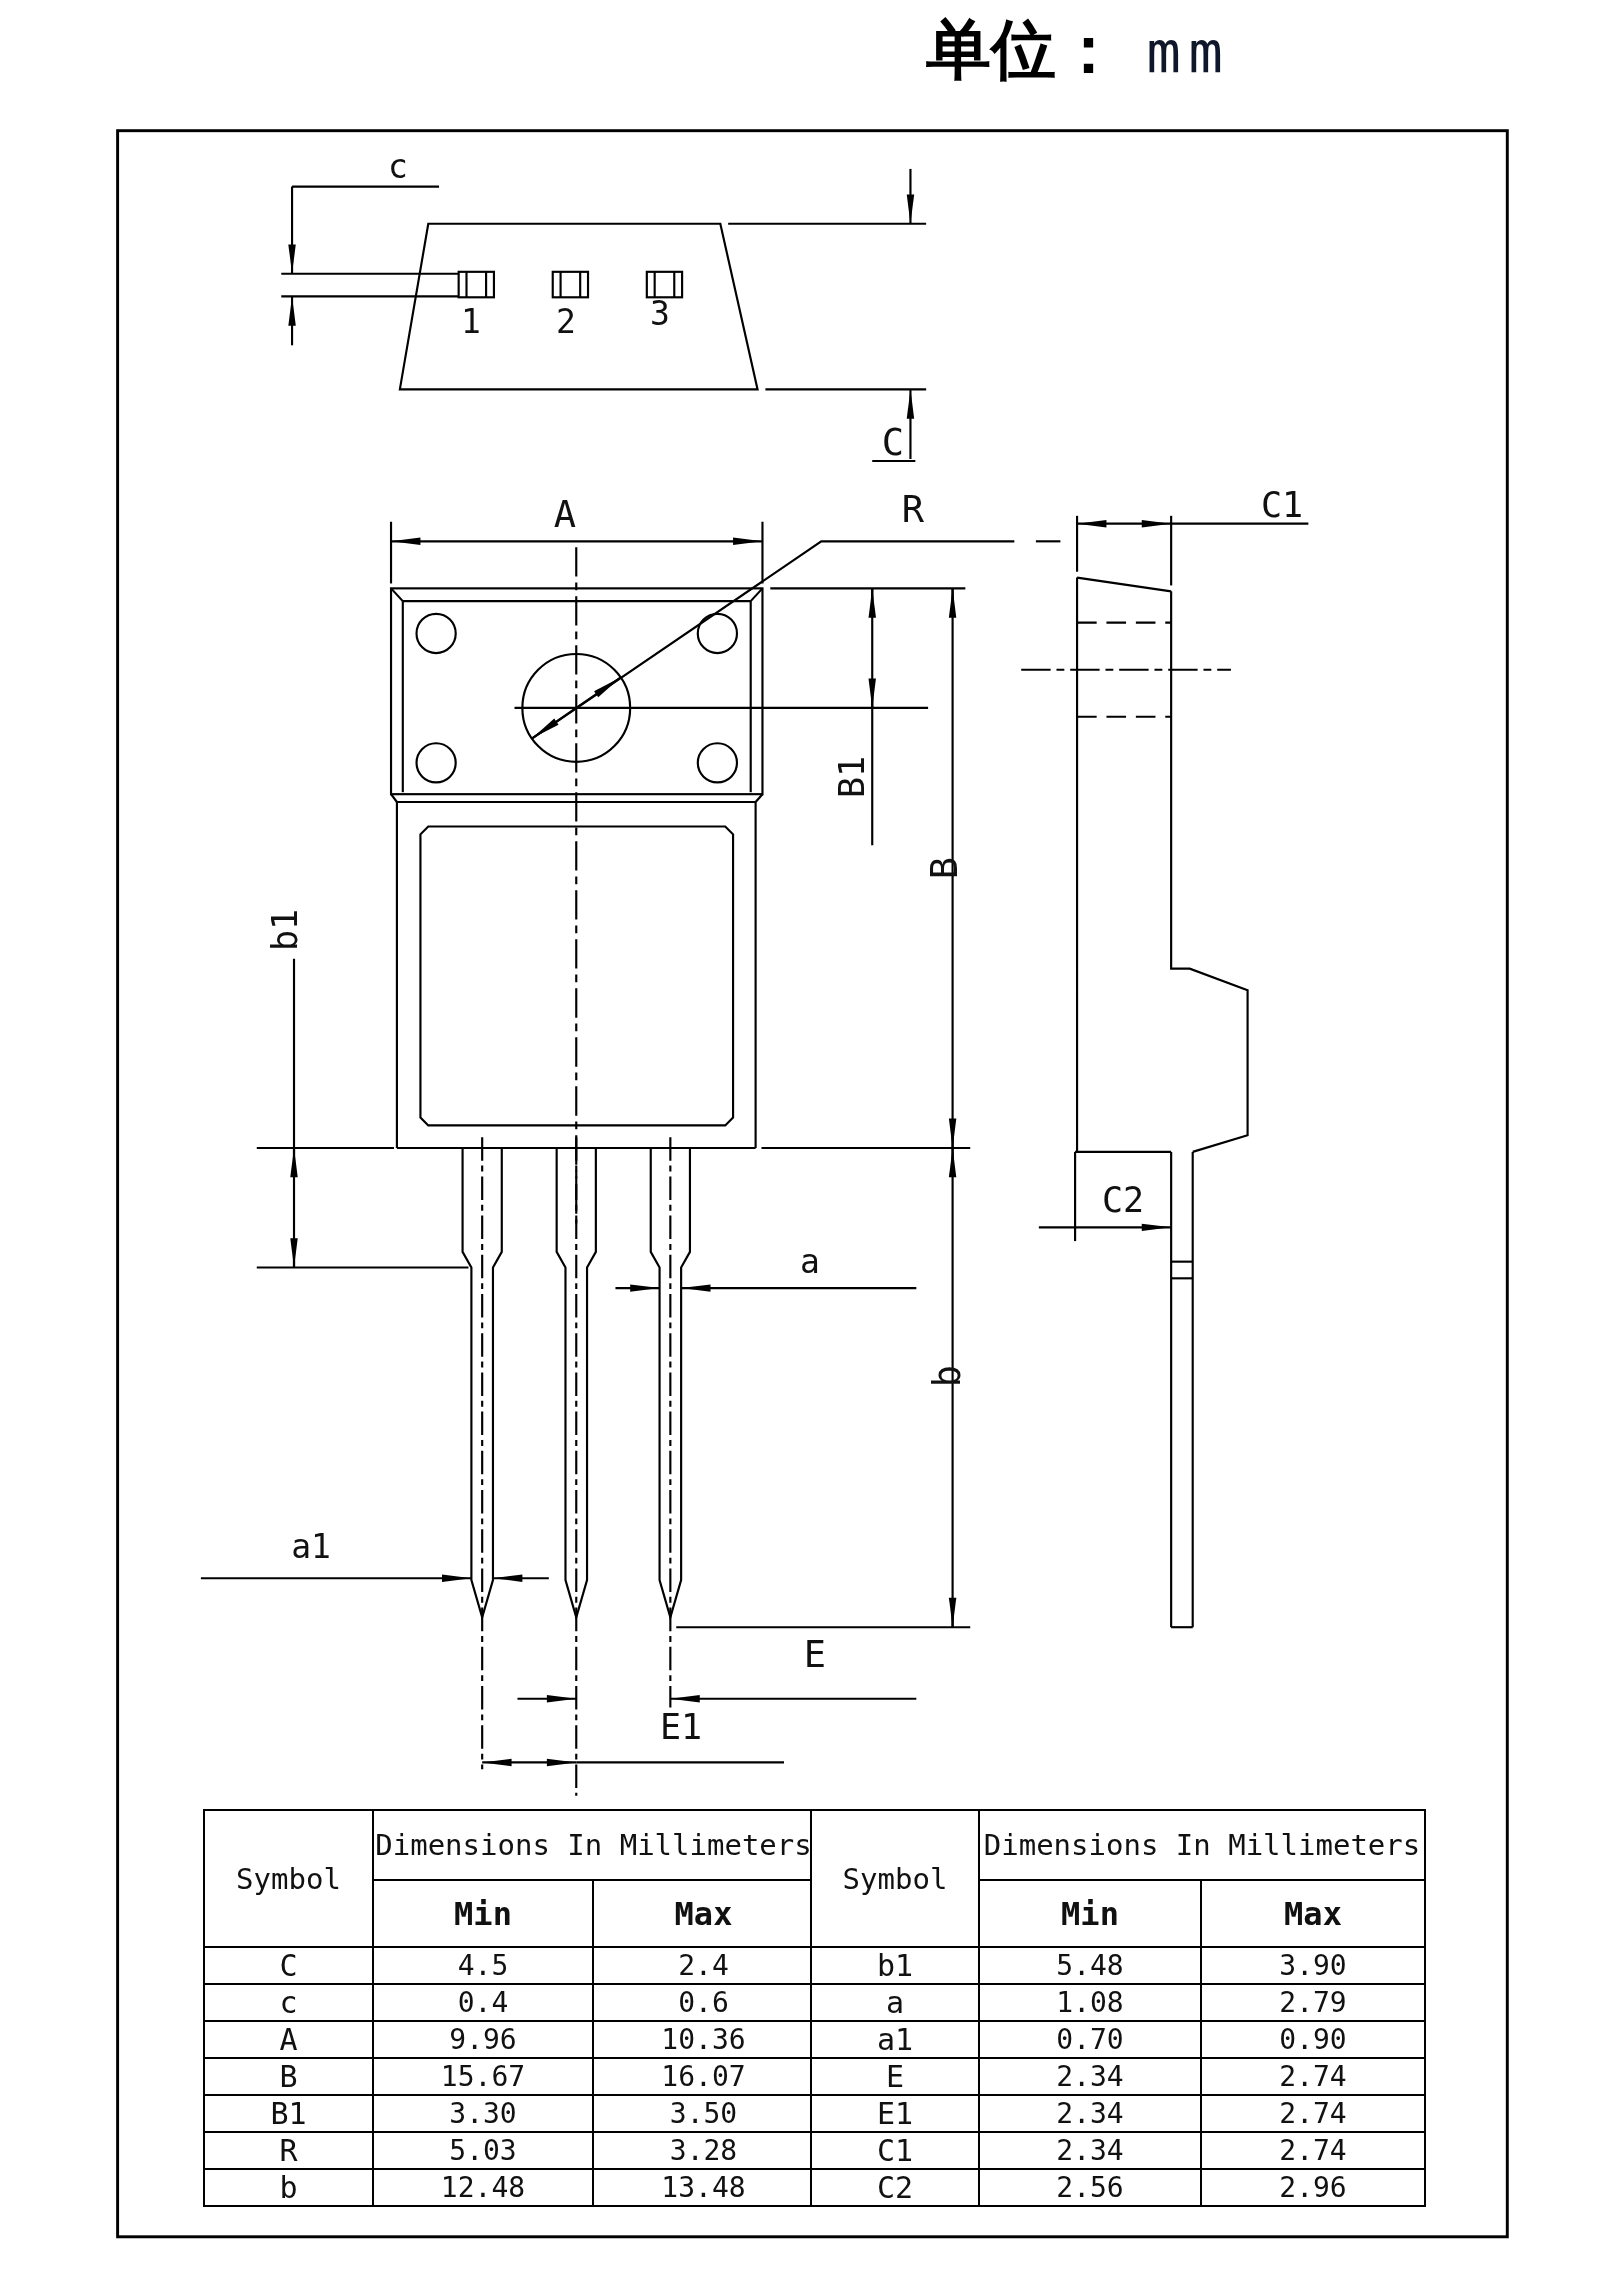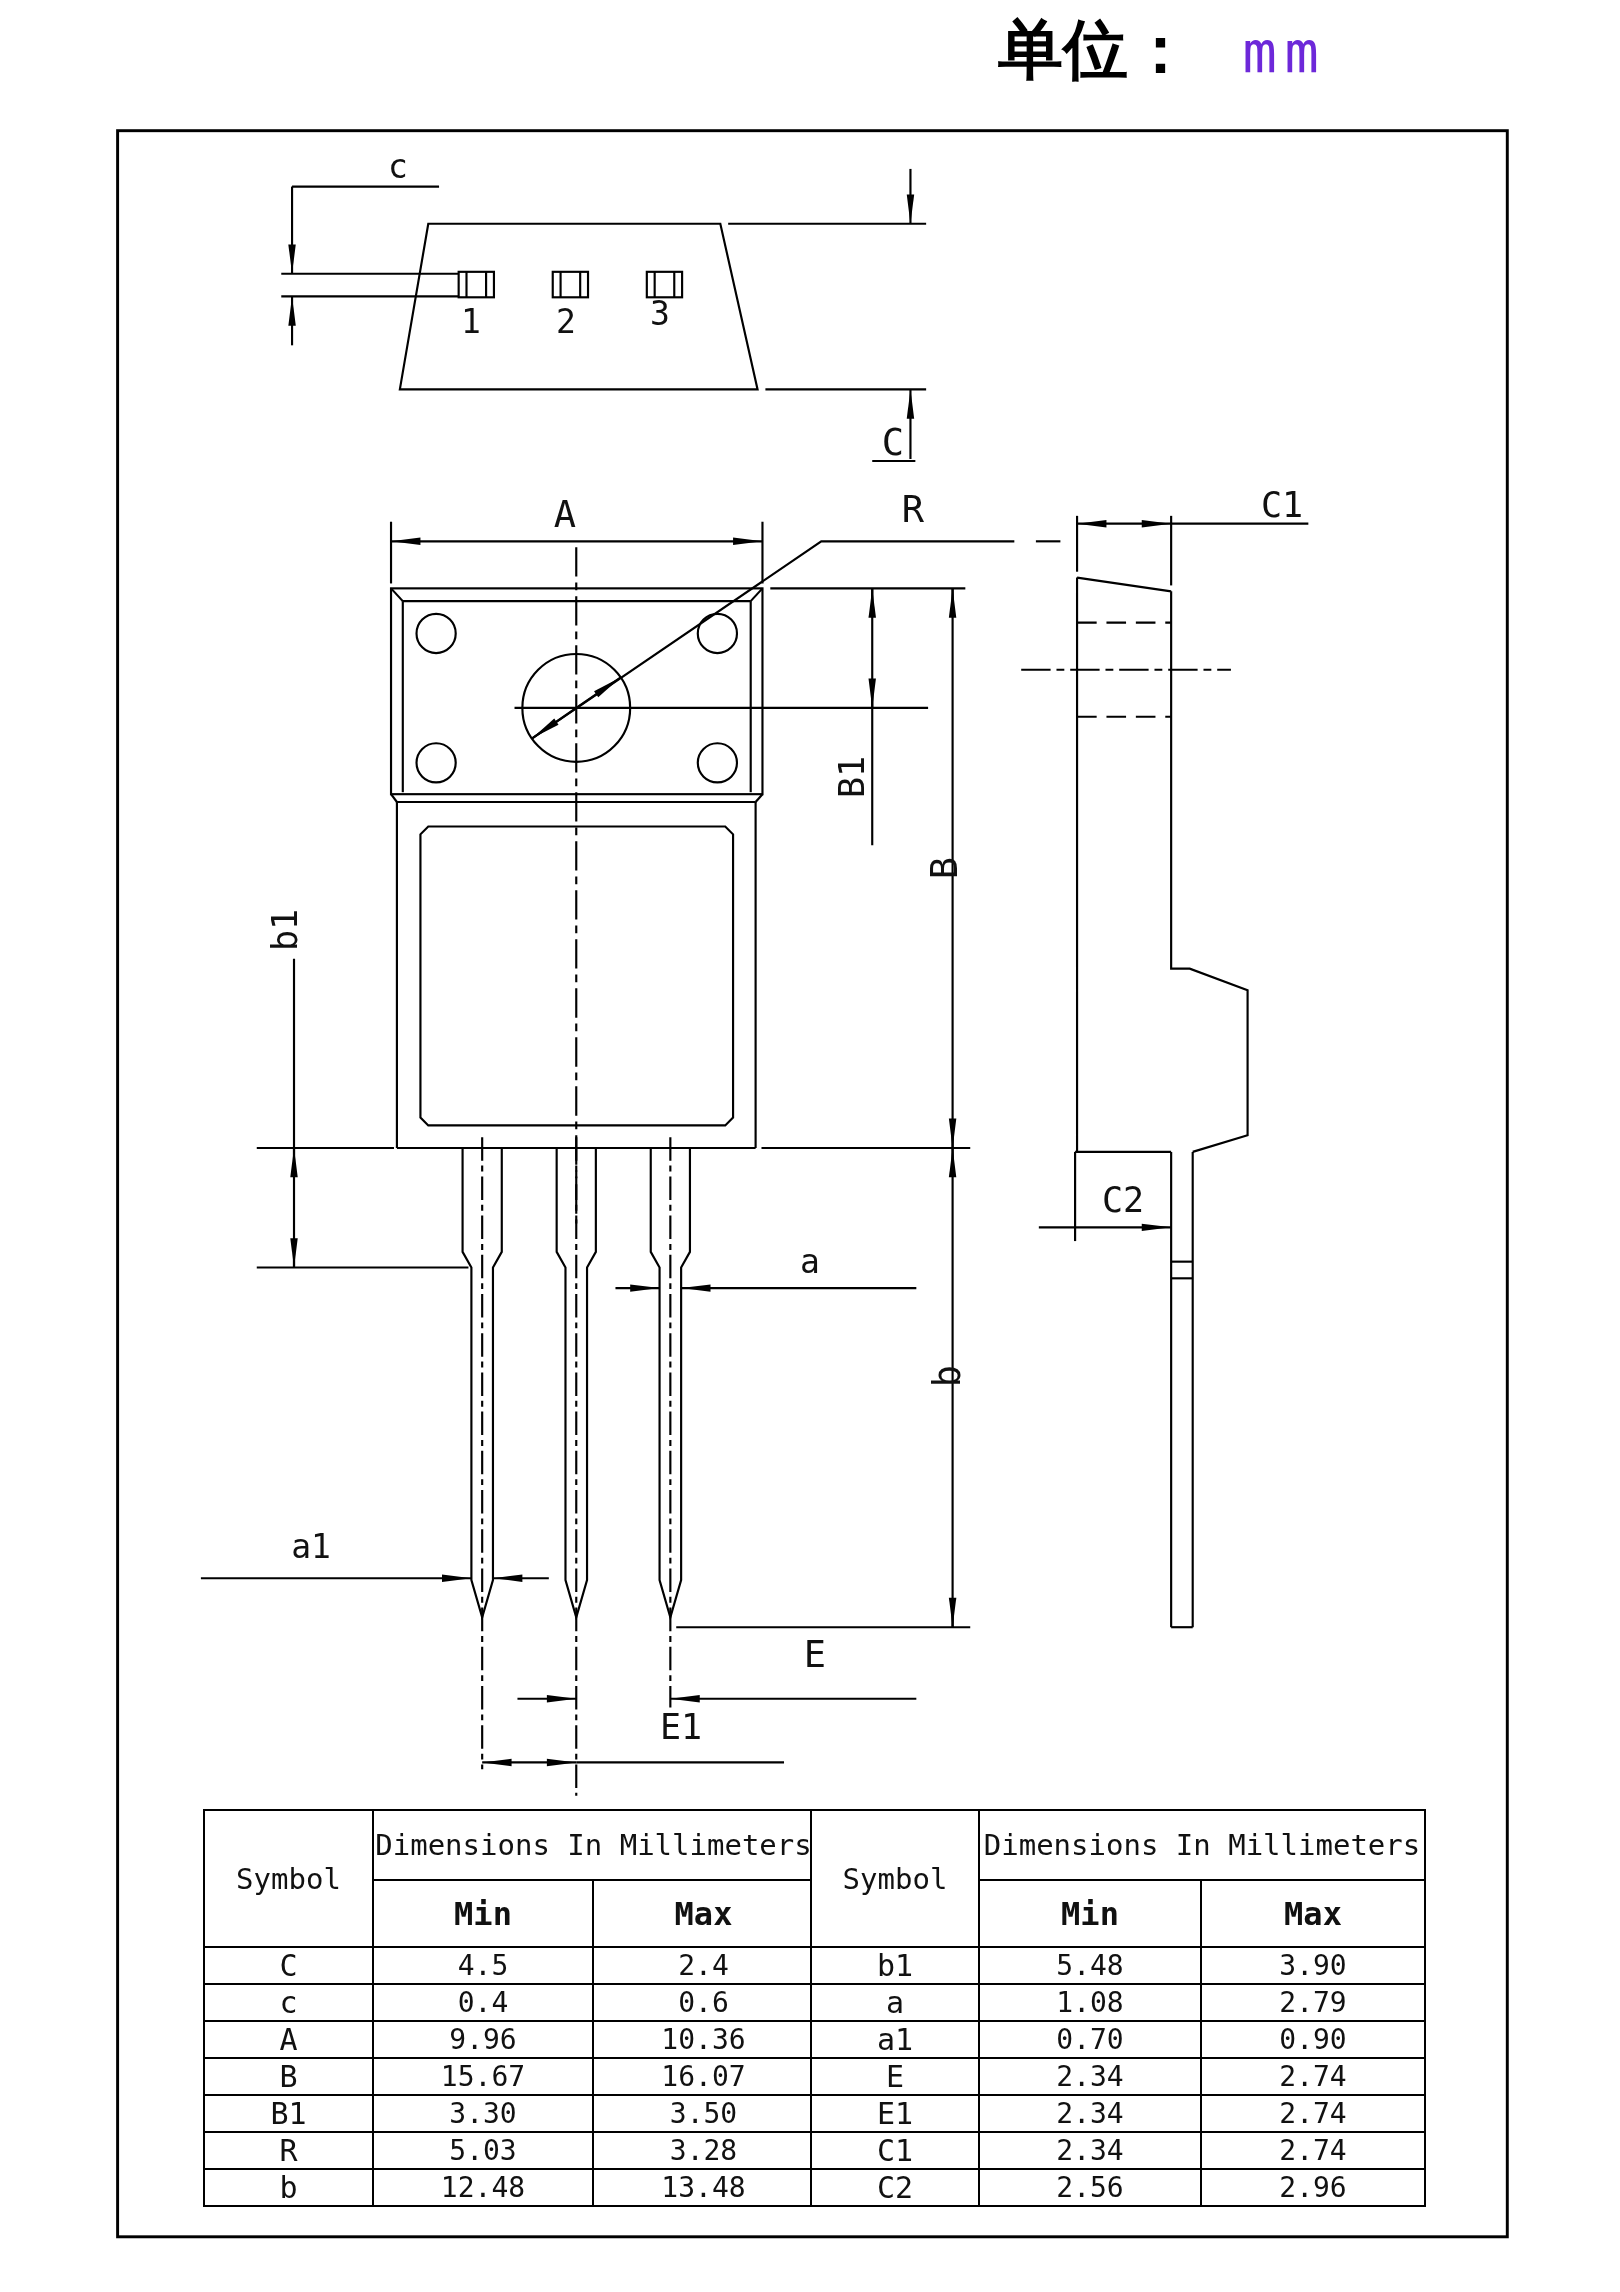--- a/index.html
+++ b/index.html
@@ -5,24 +5,24 @@
   html,body{margin:0;padding:0;background:#ffffff;}
   #canvas{position:relative;width:1620px;height:2293px;background:#ffffff;overflow:hidden;
           font-family:"DejaVu Sans Mono",monospace;color:#000;}
   svg{position:absolute;left:0;top:0;}
   .lbl{position:absolute;transform:translate(-50%,-50%);font-family:"DejaVu Sans Mono",monospace;
        color:#111;white-space:nowrap;line-height:1;}
   .rot{transform:translate(-50%,-50%) rotate(-90deg);}
   .f38{font-size:37px;} .f34{font-size:33px;} .f36{font-size:35px;}
   #title{position:absolute;left:123px;top:11.8px;font-size:63px;letter-spacing:10.8px;
          font-family:"DejaVu Sans Mono",monospace;color:#111;}
-  #unit{position:absolute;left:998px;top:5.9px;display:flex;align-items:baseline;gap:24px;}
+  #unit{position:absolute;left:926px;top:5.9px;display:flex;align-items:baseline;}
   #unit .zh{font-family:"DejaVu Serif",serif;font-weight:bold;font-size:65px;color:#000;}
   #unit .mm{font-family:"DejaVu Sans Mono",monospace;font-size:57px;letter-spacing:7.8px;
-            margin-left:25.5px;color:#6d28d9;}
+            margin-left:25.5px;color:#0f172a;}
   table.dims{position:absolute;border-collapse:collapse;table-layout:fixed;background:#fff;}
   table.dims td{border:2px solid #000;text-align:center;vertical-align:middle;padding:0;
                 font-family:"DejaVu Sans Mono",monospace;color:#111;}
   td.hdr-sym{font-size:29px;}
   td.hdr-dim{font-size:29px;}
   td.hdr-mm{font-size:32px;font-weight:bold;}
   td.sym{font-size:30px;}
   td.val{font-size:28px;}
 </style>
 </head>

